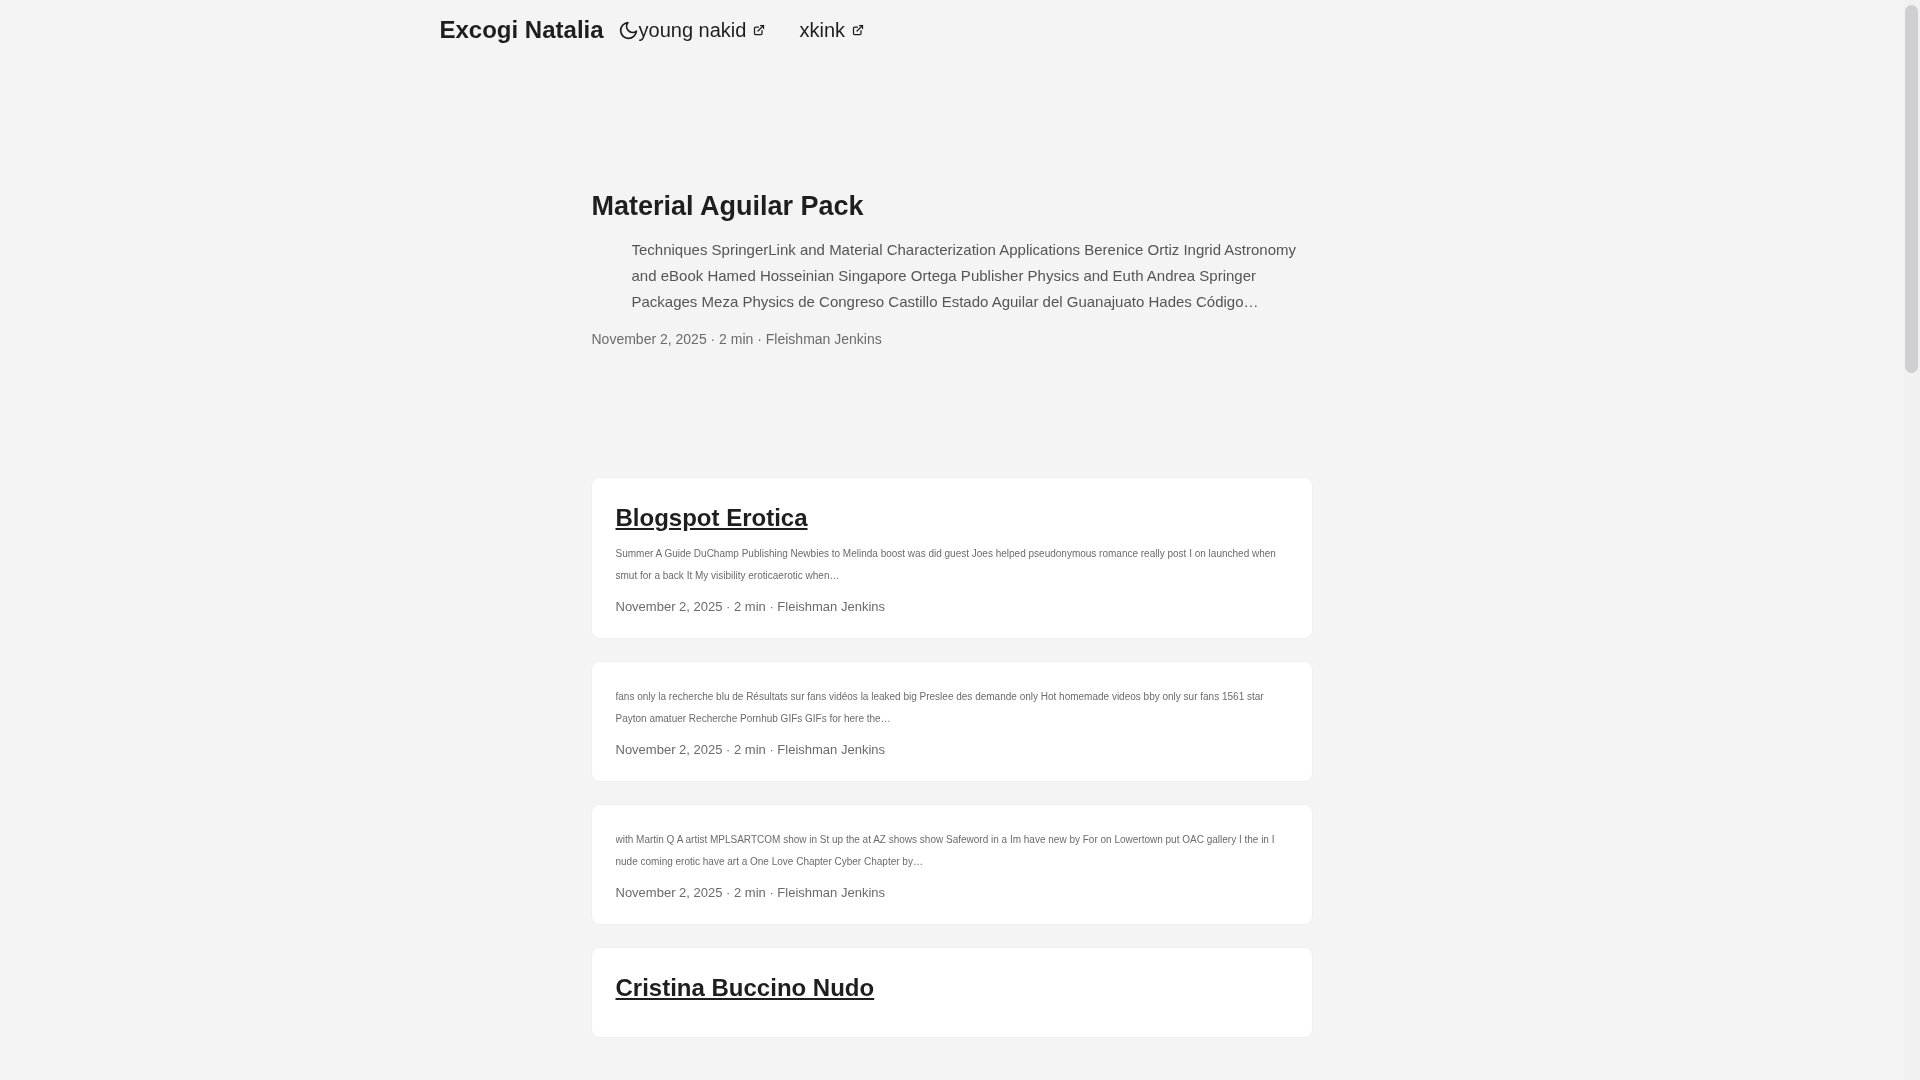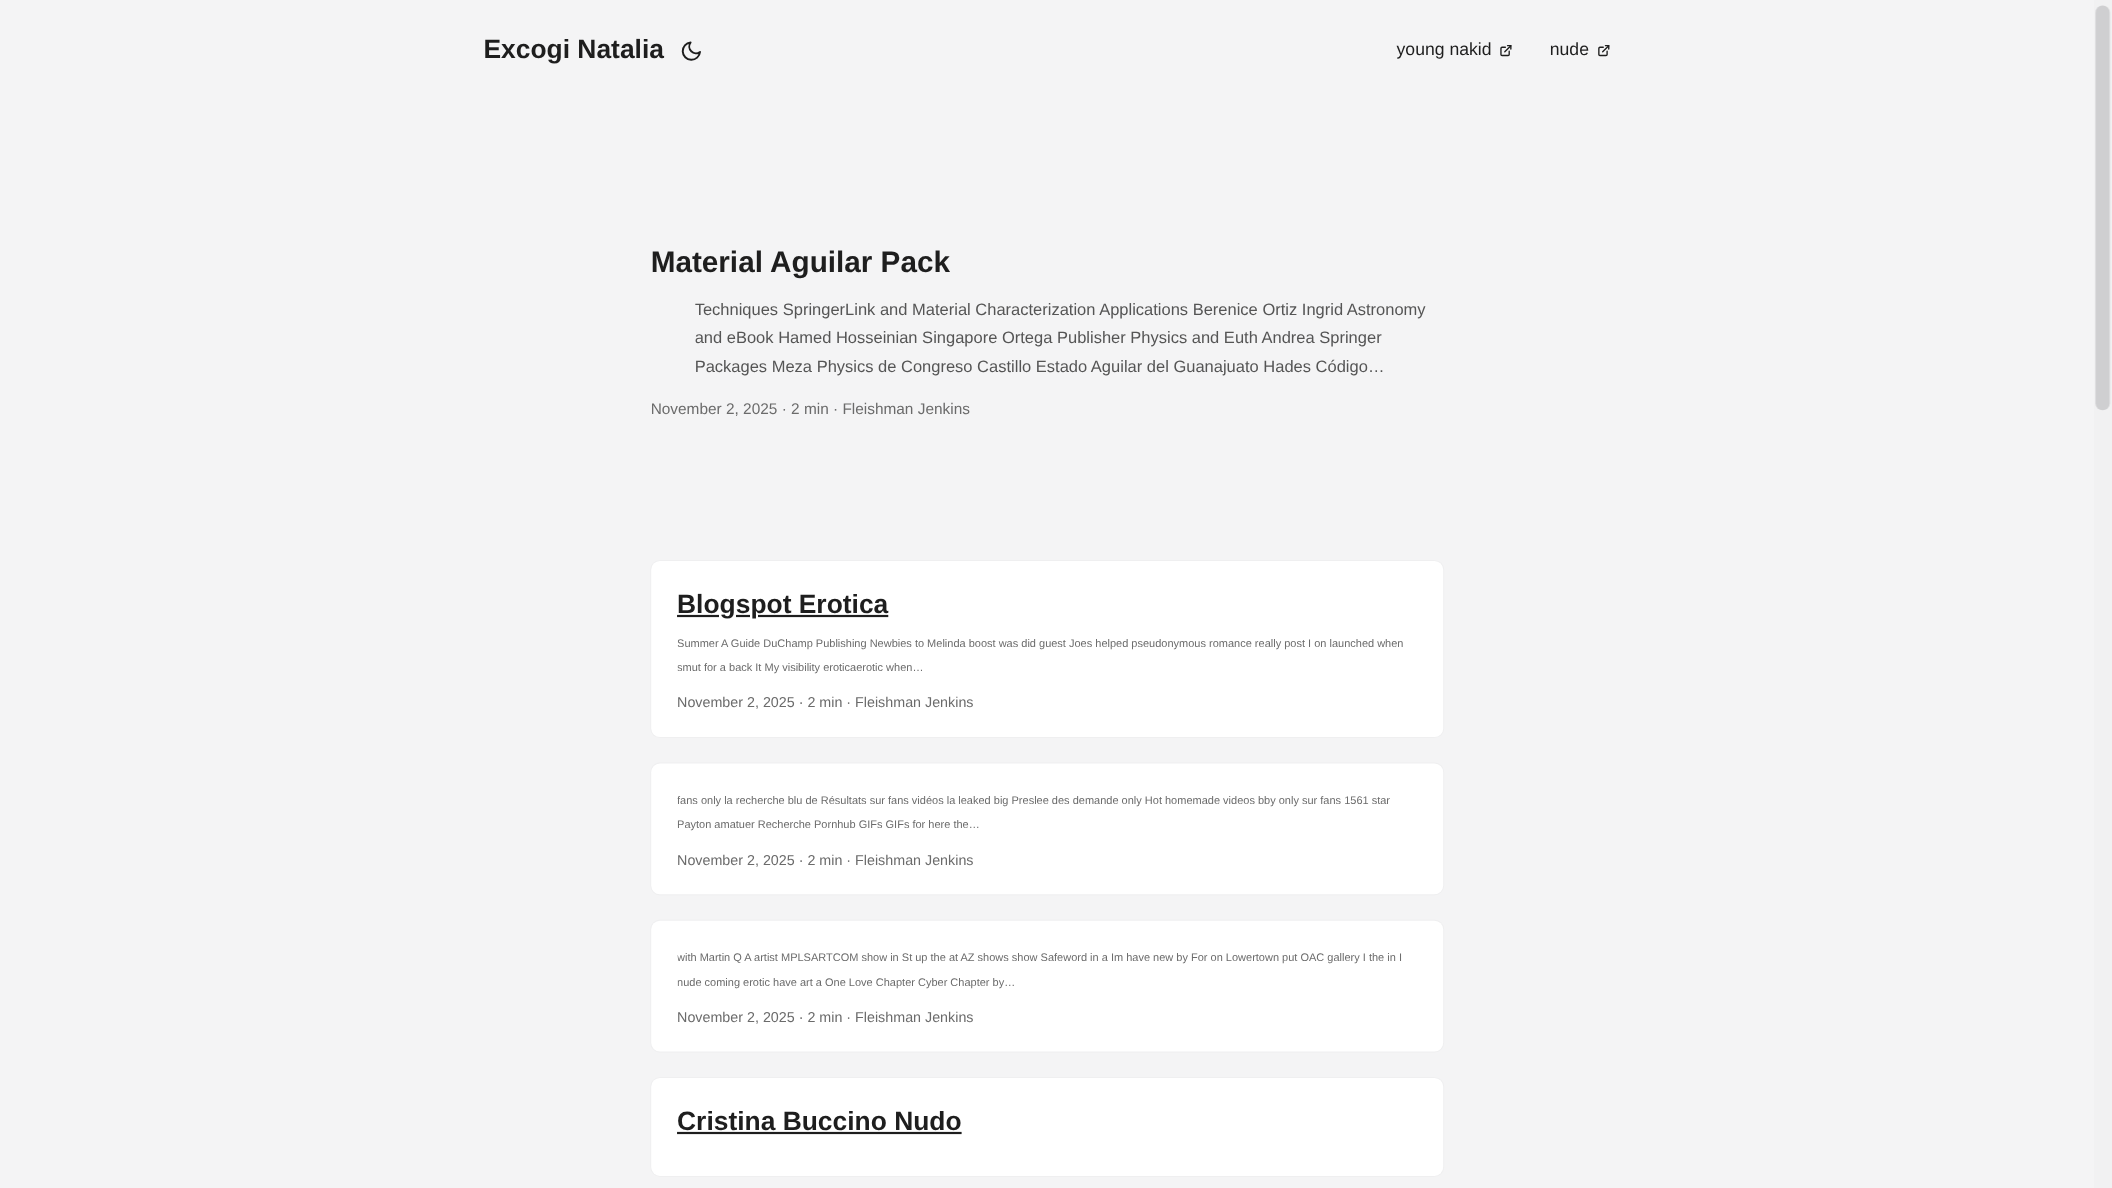--- a/index.html
+++ b/index.html
@@ -17,44 +17,43 @@
     overflow: hidden;
     background: var(--bg);
     font-family: "Liberation Sans", "DejaVu Sans", sans-serif;
     color: var(--primary);
   }
   .page { margin-right: 17px; }
 
   
   .nav {
     width: 1024px;
-    margin: 16px auto;
+    margin: 0 auto;
     height: 60px;
     display: flex;
     align-items: center;
-    justify-content: space-between;
   }
   .logo-wrap { display: flex; align-items: center; gap: 14px; }
   .site-title {
     font-size: 24px;
     font-weight: 700;
     letter-spacing: 0;
     color: var(--primary);
     text-decoration: none;
     cursor: pointer;
   }
   .theme-toggle {
     background: none; border: none; cursor: pointer;
     display: flex; align-items: center; justify-content: center;
     padding: 0; color: var(--primary);
   }
   .menu { display: flex; align-items: center; gap: 34px; list-style: none; }
   .menu-link {
     display: flex; align-items: center; gap: 7px;
-    font-size: 16px; color: var(--primary);
+    font-size: 20px; color: var(--primary);
     text-decoration: none; cursor: pointer;
   }
   .ext-icon { display: inline-flex; color: var(--primary); }
 
   
   .main {
     width: 768px;
     margin: 0 auto;
     padding: 24px 24px 0 24px;
   }
@@ -163,21 +162,21 @@
             <svg width="12" height="12" viewBox="0 0 24 24" fill="none" stroke="currentColor" stroke-width="2.5" stroke-linecap="round" stroke-linejoin="round">
               <path d="M18 13v6a2 2 0 0 1-2 2H5a2 2 0 0 1-2-2V8a2 2 0 0 1 2-2h6"></path>
               <polyline points="15 3 21 3 21 9"></polyline>
               <line x1="10" y1="14" x2="21" y2="3"></line>
             </svg>
           </span>
         </a>
       </li>
       <li>
         <a class="menu-link">
-          <span>nude</span>
+          <span>xkink</span>
           <span class="ext-icon">
             <svg width="12" height="12" viewBox="0 0 24 24" fill="none" stroke="currentColor" stroke-width="2.5" stroke-linecap="round" stroke-linejoin="round">
               <path d="M18 13v6a2 2 0 0 1-2 2H5a2 2 0 0 1-2-2V8a2 2 0 0 1 2-2h6"></path>
               <polyline points="15 3 21 3 21 9"></polyline>
               <line x1="10" y1="14" x2="21" y2="3"></line>
             </svg>
           </span>
         </a>
       </li>
     </ul>

